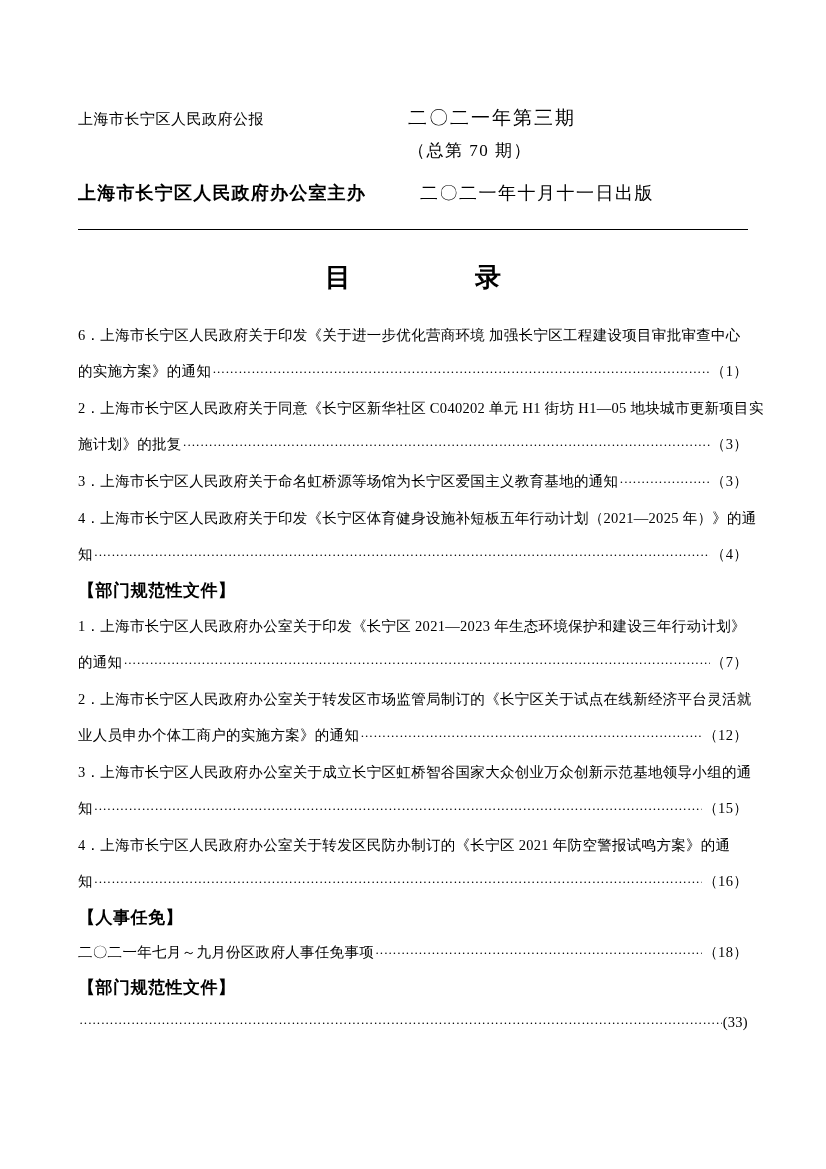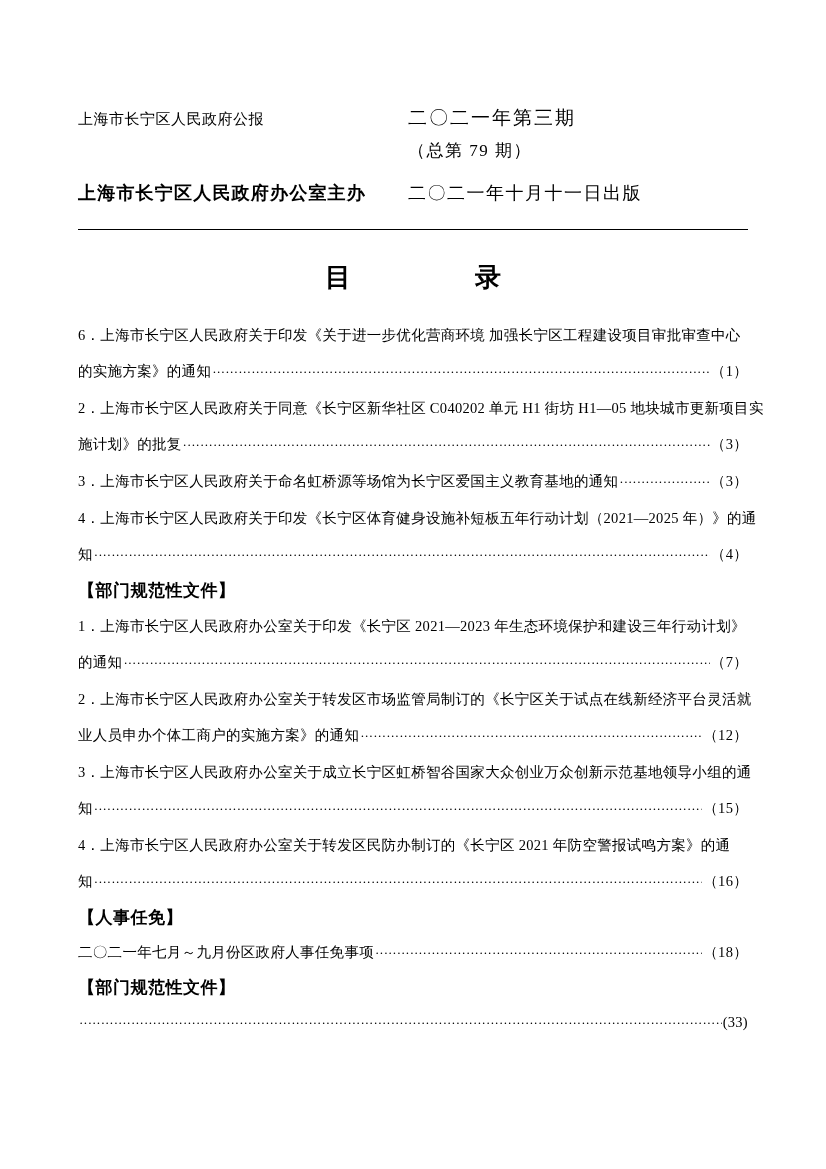--- a/index.html
+++ b/index.html
@@ -43,20 +43,21 @@
   .masthead-row-2 {
     height: 42px;
     padding-left: 330px;
     font-size: 17px;
     letter-spacing: 1.5px;
   }
   .masthead-row-3 {
     display: flex;
     align-items: baseline;
     height: 40px;
+    gap: 12px;
   }
   .issuer {
     font-family: "DejaVu Serif", "Liberation Serif", serif;
     font-weight: bold;
     font-size: 18px;
     letter-spacing: 1.2px;
     white-space: nowrap;
     width: 330px;
   }
   .pubdate {
@@ -132,21 +133,21 @@
 </head>
 <body>
 
 <div class="page">
 
   <div class="masthead-row-1">
     <div class="bulletin-name">上海市长宁区人民政府公报</div>
     <div class="issue-line">二〇二一年第三期</div>
   </div>
 
-  <div class="masthead-row-2">（总第 79 期）</div>
+  <div class="masthead-row-2">（总第 70 期）</div>
 
   <div class="masthead-row-3">
     <div class="issuer">上海市长宁区人民政府办公室主办</div>
     <div class="pubdate">二〇二一年十月十一日出版</div>
   </div>
 
   <hr class="rule">
 
   <div class="toc-title">目　　录</div>
 

